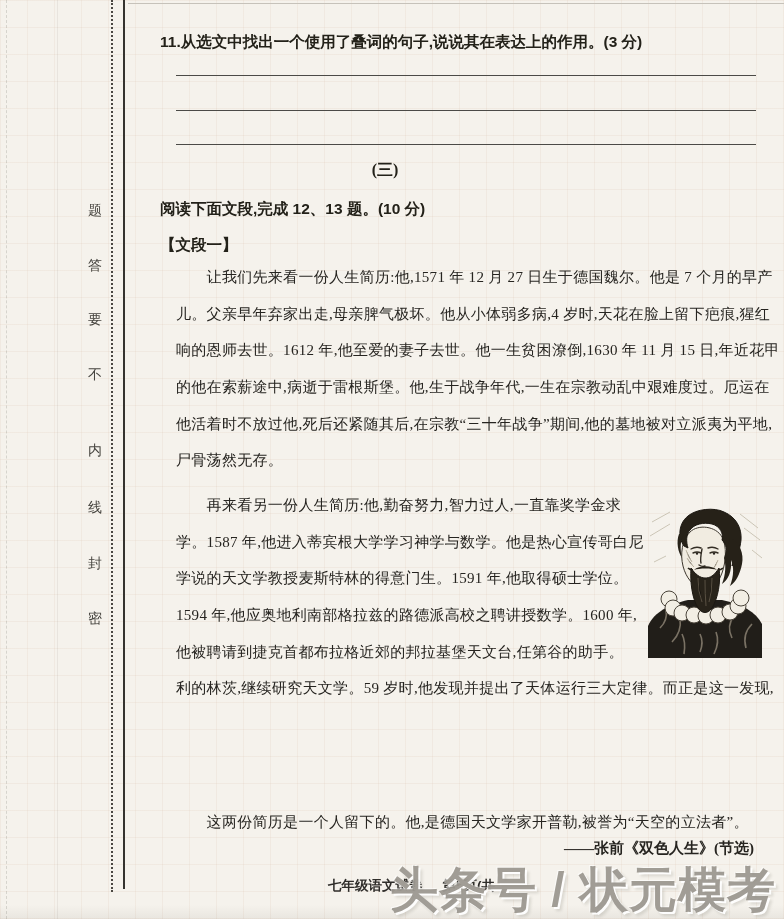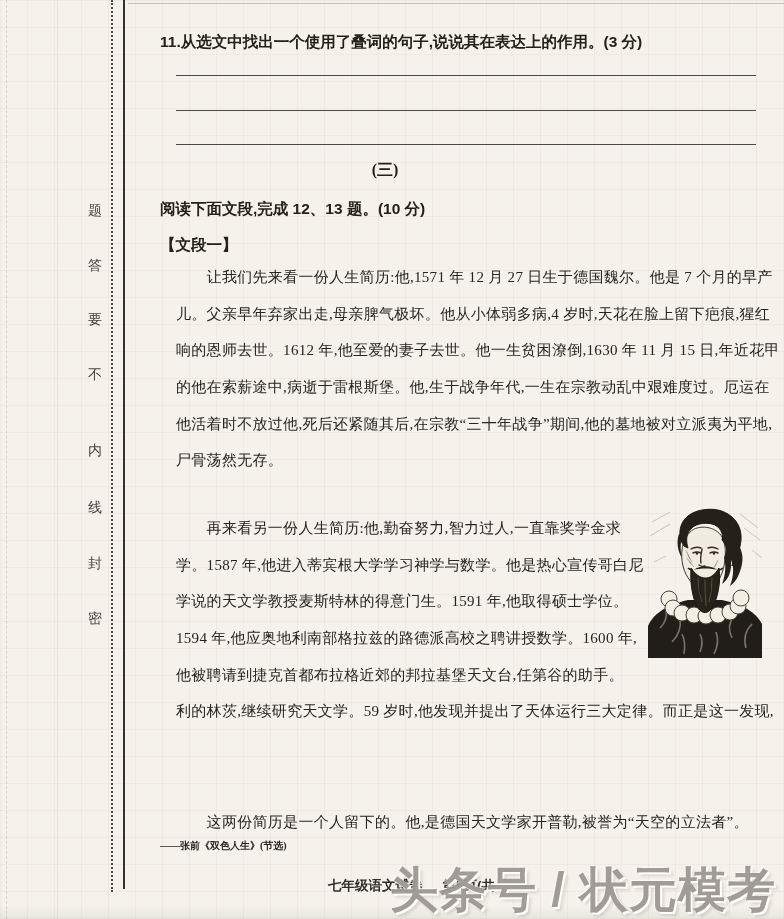--- a/index.html
+++ b/index.html
@@ -44,29 +44,29 @@
   .al0{top:75px}.al1{top:110px}.al2{top:144px}
 
   .section-marker{
     position:absolute;left:340px;top:160px;width:90px;text-align:center;
     font-size:16px;font-weight:600;color:#232119;
     font-family:"Liberation Serif","DejaVu Serif",serif;
   }
 
   .para{position:absolute;left:160px;width:600px;font-size:15px;letter-spacing:0.3px;color:#262420;}
   .p1{top:259px;}
-  .p2{top:510px;}
+  .p2{top:487px;}
   .p3{top:804px;}
   .tline{height:36.7px;line-height:36.7px;white-space:nowrap;margin-left:16px;}
 
   .portrait{position:absolute;left:644px;top:502px;width:122px;height:156px;}
 
   .attribution{
     position:absolute;left:160px;top:839px;width:594px;
-    font-size:10px;font-weight:600;color:#262420;
+    text-align:right;font-size:15px;font-weight:600;color:#262420;
     font-family:"Liberation Serif","DejaVu Serif",serif;white-space:nowrap;
   }
 
   .footer{
     position:absolute;left:328px;top:877px;display:flex;gap:20px;
     font-family:"Liberation Sans","DejaVu Sans",sans-serif;
     font-size:13.5px;font-weight:700;color:#2f2d2a;white-space:nowrap;
   }
 
   .watermark{

